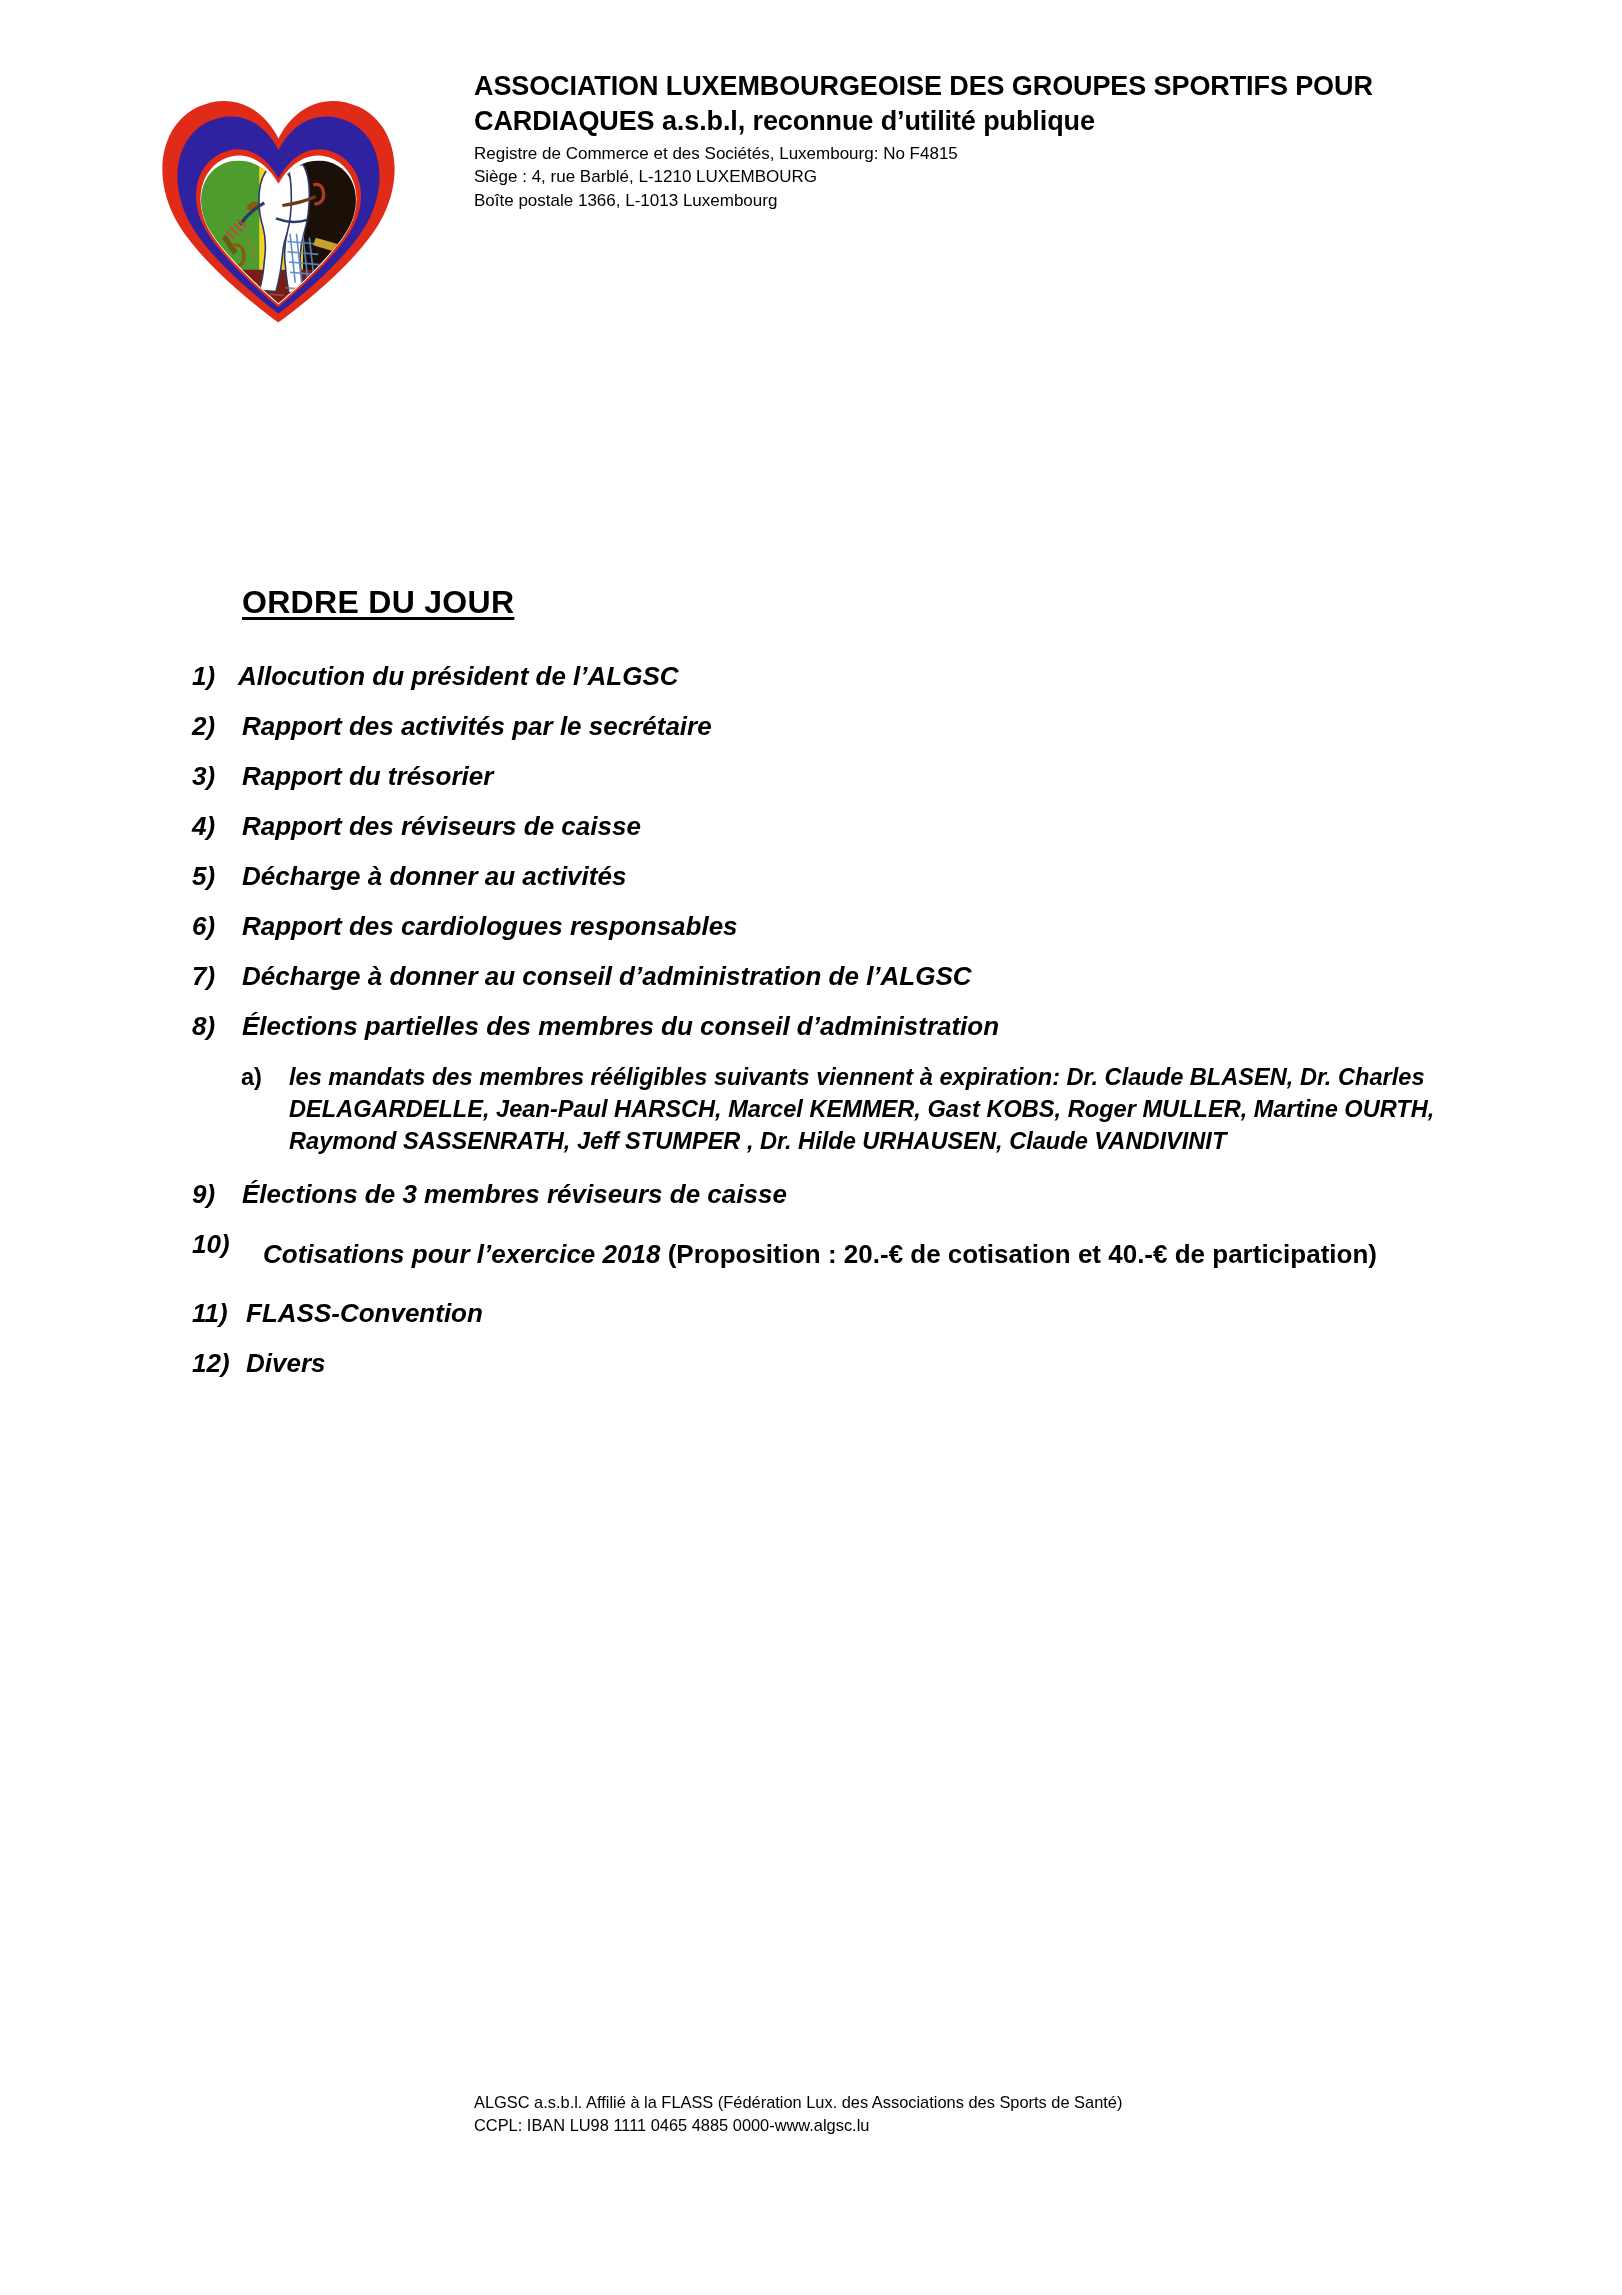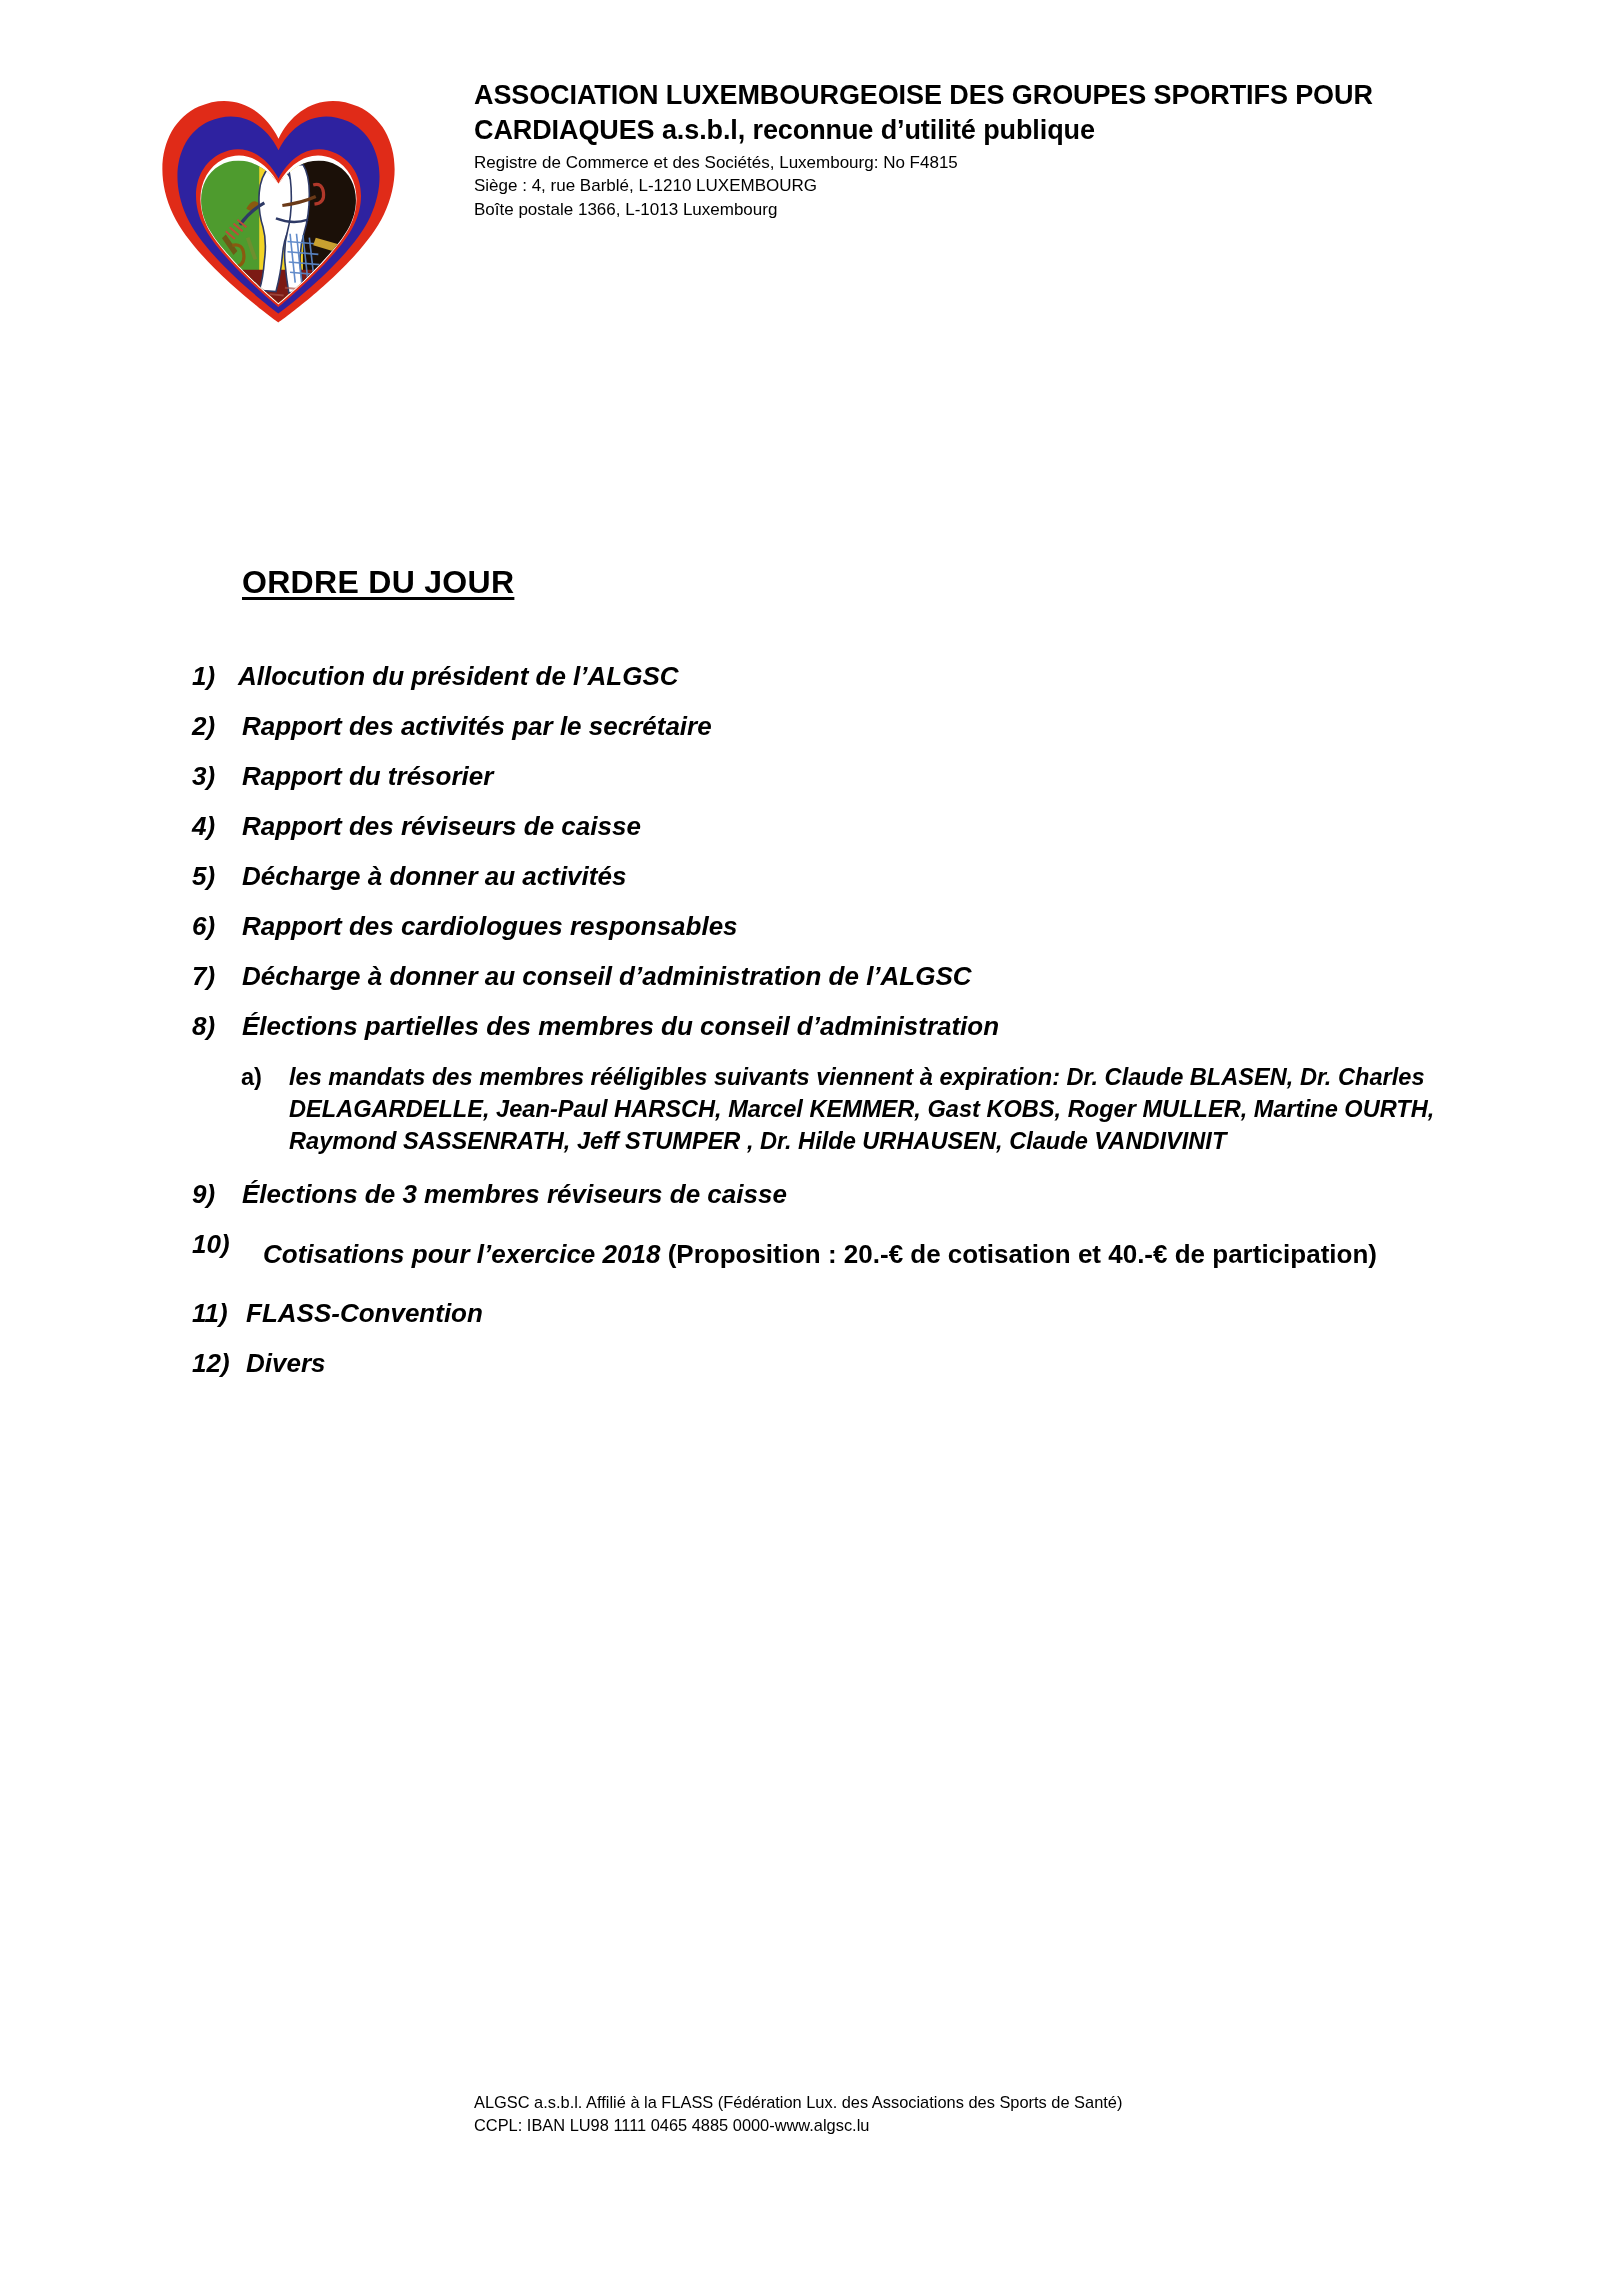--- a/index.html
+++ b/index.html
@@ -33,21 +33,21 @@
   }
   .logo-wrap svg {
     display: block;
     width: 259px;
     height: 257px;
   }
 
   .header-text {
     position: absolute;
     left: 474px;
-    top: 78px;
+    top: 69px;
     width: 1099px;
   }
   .org-title {
     font-size: 27px;
     font-weight: bold;
     line-height: 1.30;
     letter-spacing: -0.1px;
     margin: 0 0 2.6px 0;
   }
   .org-sub {
@@ -60,21 +60,21 @@
   
   .main {
     position: absolute;
     left: 0;
     top: 0;
     width: 1622px;
   }
   .agenda-title {
     position: absolute;
     left: 242px;
-    top: 564px;
+    top: 584px;
     font-size: 32px;
     font-weight: bold;
     text-decoration: underline;
     text-underline-offset: 3.9px;
     letter-spacing: 0.3px;
   }
 
   .agenda-list {
     position: absolute;
     left: 0;

